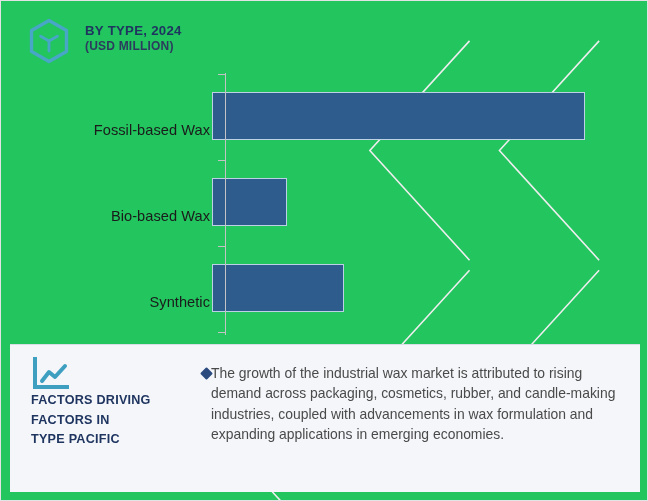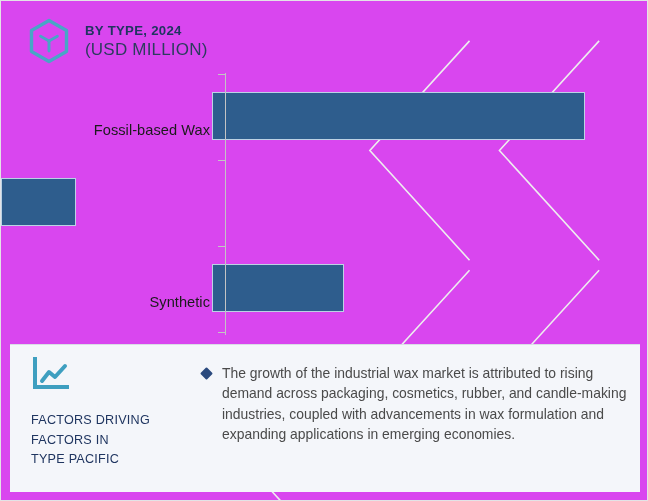--- a/index.html
+++ b/index.html
@@ -8,21 +8,21 @@
     width: 648px;
     height: 501px;
     background: #ffffff;
     font-family: "Liberation Sans", sans-serif;
   }
 
   #card {
     position: relative;
     width: 648px;
     height: 501px;
-    background: #d946ef;
+    background: #22c55e;
     border: 1px solid #e3e3e6;
     overflow: hidden;
   }
 
   
   .watermark {
     position: absolute;
     inset: 0;
     pointer-events: none;
     z-index: 0;
@@ -42,22 +42,22 @@
   .title-wrap { padding-top: 5px; }
   .title-main {
     font-size: 13.2px;
     font-weight: bold;
     letter-spacing: .3px;
     color: #1f3560;
     line-height: 1.32;
     white-space: nowrap;
   }
   .title-sub {
-    font-size: 17px;
-    font-weight: normal;
+    font-size: 12px;
+    font-weight: bold;
     letter-spacing: .2px;
     color: #2c3c5e;
     line-height: 1.32;
     white-space: nowrap;
   }
 
   
   .chart {
     position: absolute;
     left: 0;
@@ -137,34 +137,33 @@
     z-index: 3;
   }
   .footer-left {
     position: absolute;
     left: 21px;
     top: 12px;
     width: 160px;
   }
   .line-icon { width: 38px; height: 34px; display: block; }
   .footer-heading {
-    margin-top: 20px;
+    margin-top: 0;
     font-size: 12.6px;
-    font-weight: normal;
+    font-weight: bold;
     color: #1f3560;
     letter-spacing: .25px;
     line-height: 1.55;
   }
   .footer-right {
     position: absolute;
     left: 192px;
     top: 18px;
     width: 425px;
     display: flex;
-    gap: 11px;
   }
   .bullet {
     flex: 0 0 auto;
     margin-top: 6px;
     width: 9px;
     height: 9px;
     background: #2b4a7e;
     transform: rotate(45deg);
     border-radius: 1px;
   }
@@ -214,20 +213,21 @@
     <div class="tick" style="top:259px"></div>
 
     <div class="cat-row" style="top:0px">
       <div class="cat-label">Fossil-based Wax</div>
       <div class="bar-track">
         <div class="bar" style="width:373px"></div>
       </div>
     </div>
 
     <div class="cat-row" style="top:86px">
+      <div class="cat-label">Bio-based Wax</div>
       <div class="bar-track">
         <div class="bar" style="width:75px"></div>
       </div>
     </div>
 
     <div class="cat-row" style="top:172px">
       <div class="cat-label">Synthetic</div>
       <div class="bar-track">
         <div class="bar" style="width:132px"></div>
       </div>

